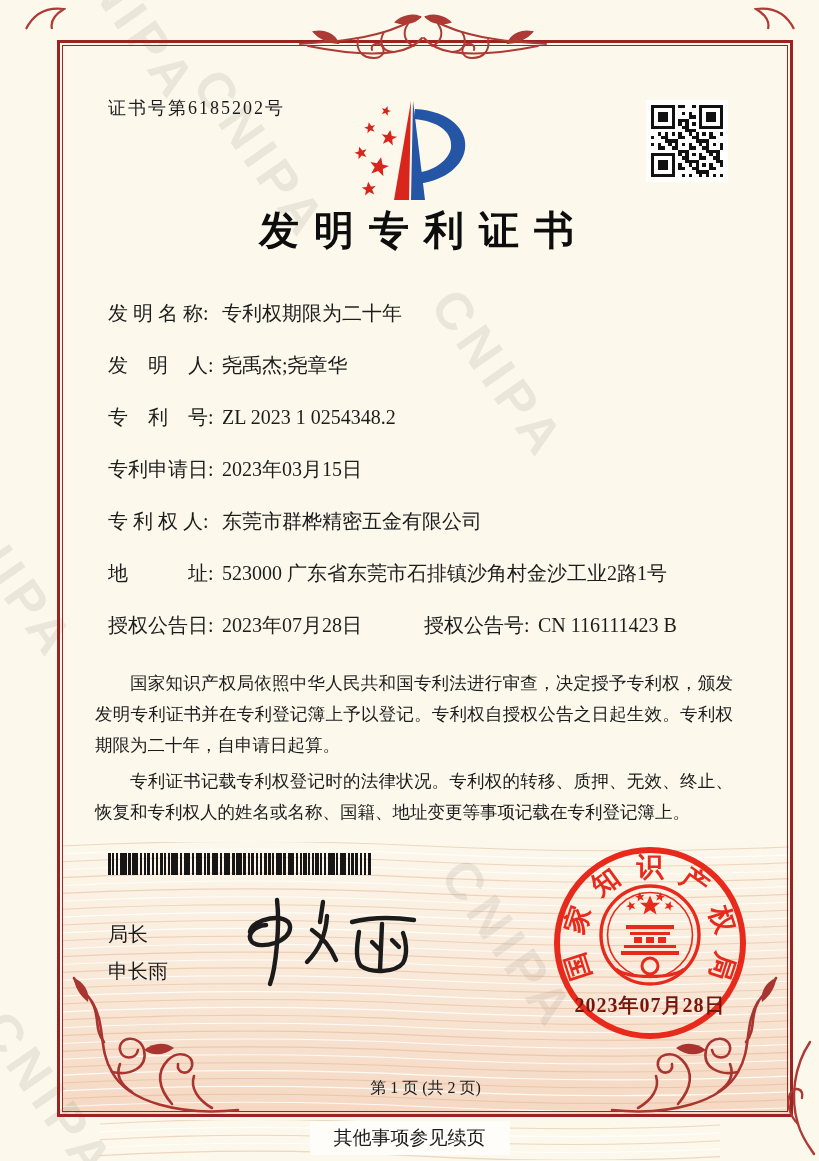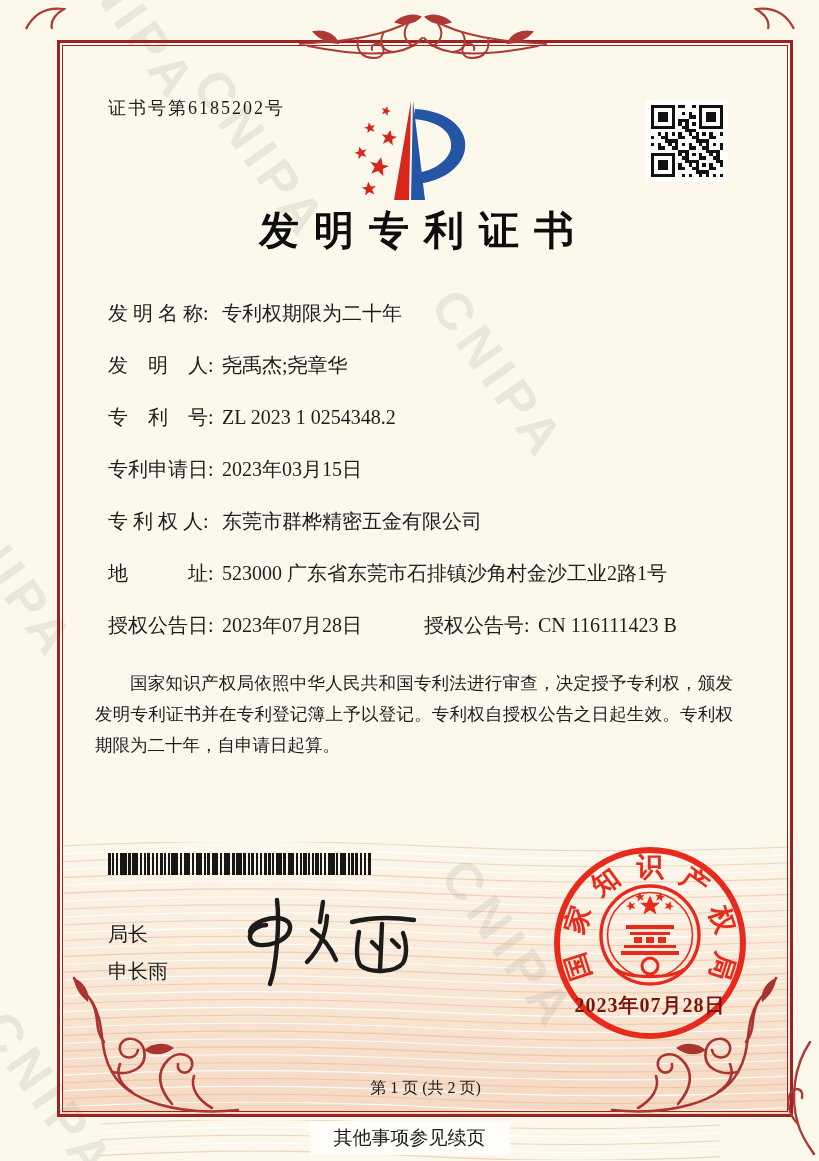--- a/index.html
+++ b/index.html
@@ -361,20 +361,21 @@
       </span>
       <span class="pair pair2">
         <span class="f-label">授权公告号:</span>
         <span class="f-value">CN 116111423 B</span>
       </span>
     </div>
   </div>
 
   <div class="paras">
     <p>国家知识产权局依照中华人民共和国专利法进行审查，决定授予专利权，颁发发明专利证书并在专利登记簿上予以登记。专利权自授权公告之日起生效。专利权期限为二十年，自申请日起算。</p>
+    <p>专利证书记载专利权登记时的法律状况。专利权的转移、质押、无效、终止、恢复和专利权人的姓名或名称、国籍、地址变更等事项记载在专利登记簿上。</p>
   </div>
 
   <div class="barcode"></div>
 
   <div class="director">
     <div>局长</div>
     <div>申长雨</div>
   </div>
 
   <svg class="signature" width="215" height="100" viewBox="0 0 215 100">

